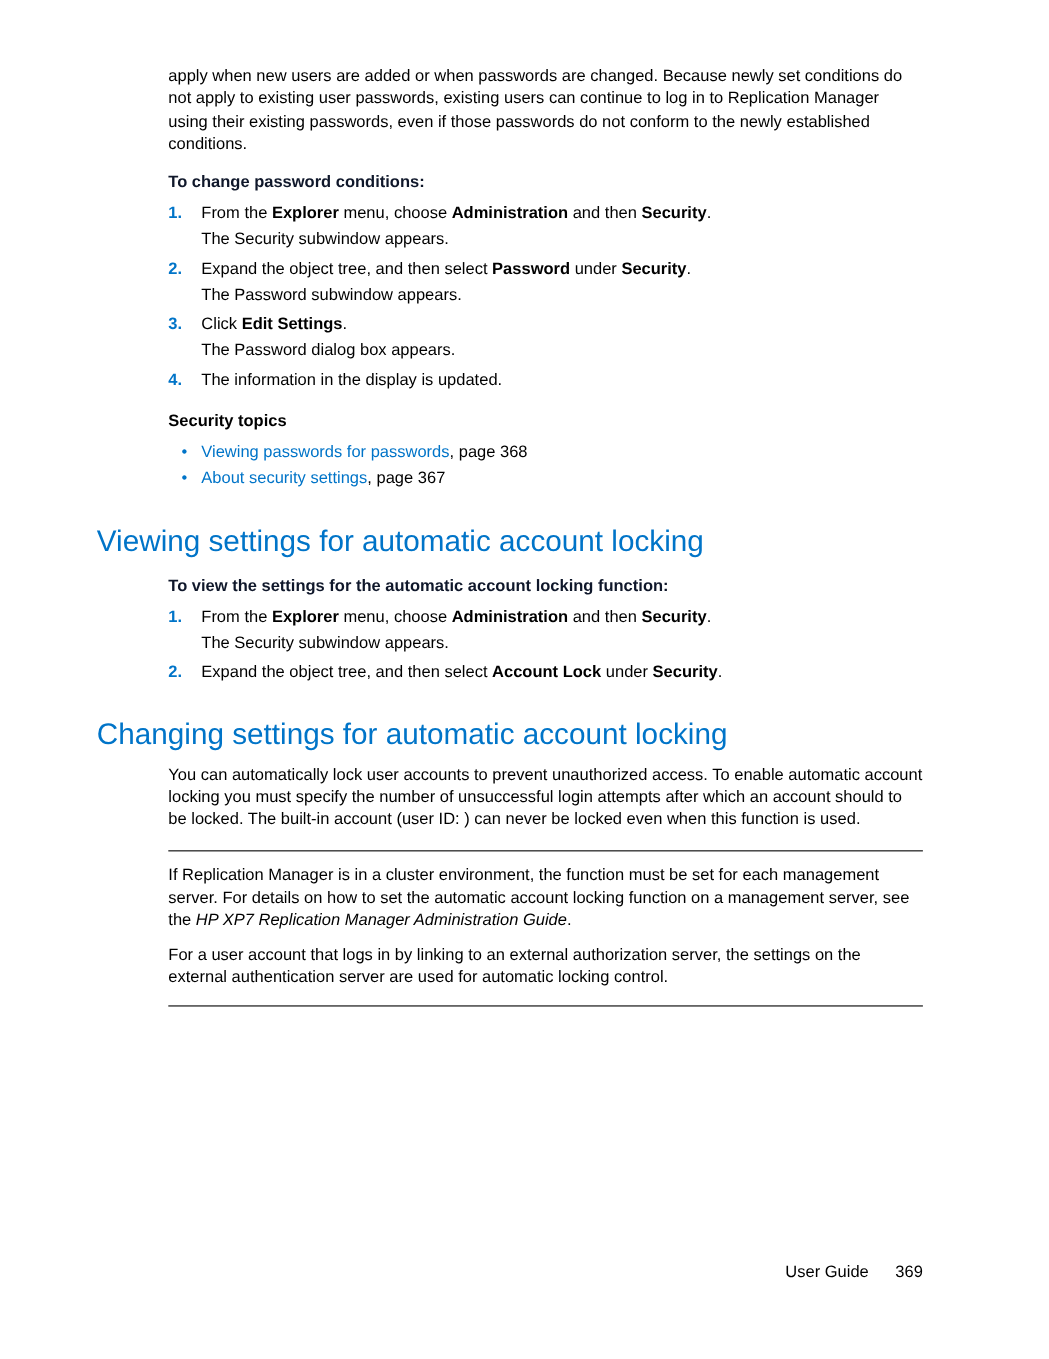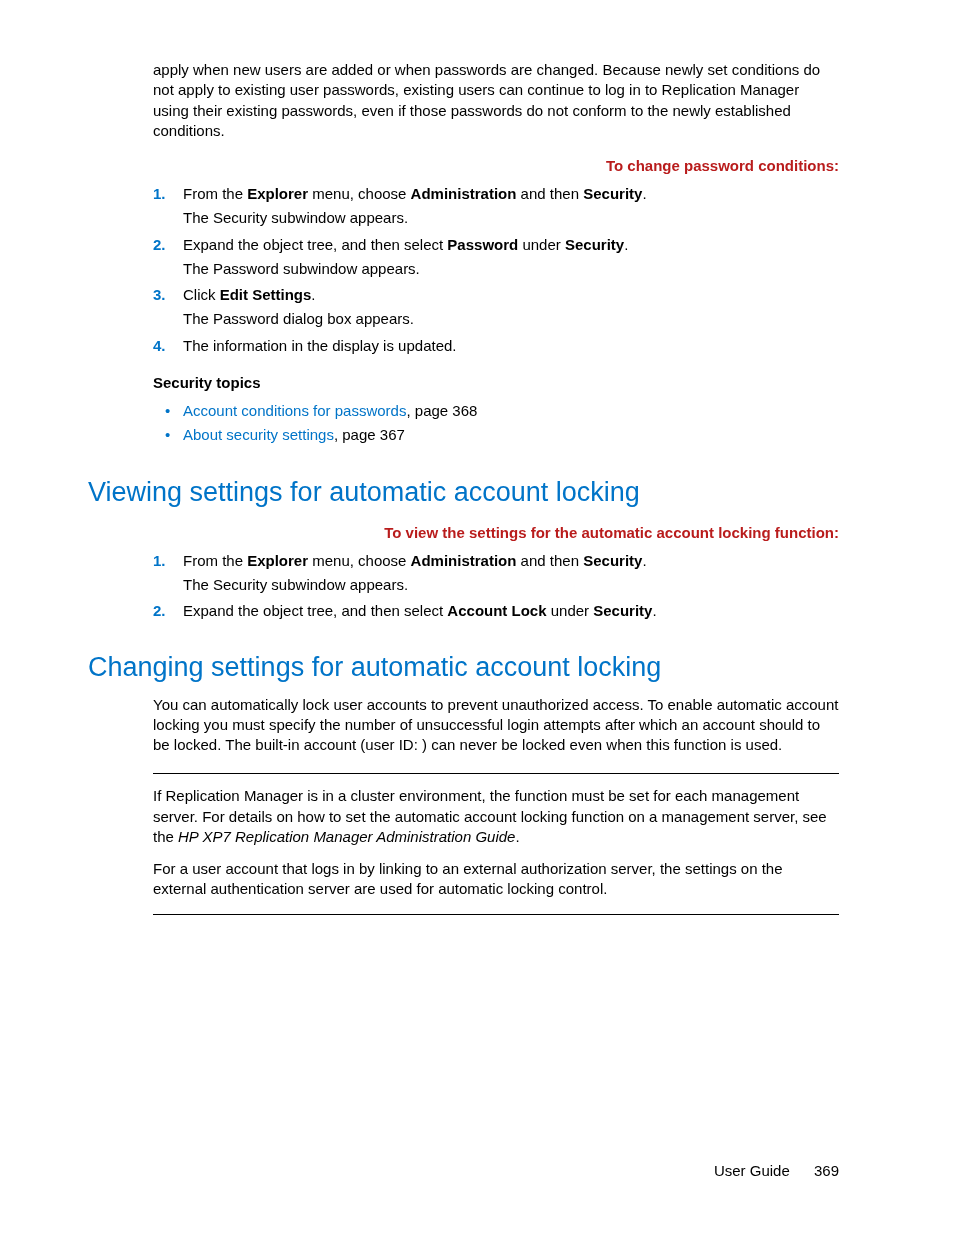--- a/index.html
+++ b/index.html
@@ -19,25 +19,24 @@
   }
   .content-block {
     margin-left: 65px;
   }
   p.body {
     font-size: 15px;
     line-height: 1.35;
     margin: 0 0 8px 0;
   }
   .subhead-blue {
-    color: #b91c1c;
+    color: #0f172a;
     font-weight: bold;
     font-size: 15px;
     margin: 16px 0 10px 0;
-    text-align: right;
   }
   ol.numlist {
     list-style: none;
     padding: 0;
     margin: 0 0 10px 0;
   }
   ol.numlist > li {
     position: relative;
     padding-left: 30px;
     margin-bottom: 4px;
@@ -118,21 +117,21 @@
   .tip-body {
     font-size: 15px;
     line-height: 1.35;
     margin: 0 0 12px 0;
   }
   .italic {
     font-style: italic;
   }
   .footer {
     position: absolute;
-    bottom: 56px;
+    bottom: 70px;
     right: 115px;
     font-size: 15px;
   }
   .footer .pn {
     margin-left: 20px;
   }
   .tip-icon svg {
     width: 18px;
     height: 18px;
     display: block;
@@ -150,21 +149,21 @@
 
     <ol class="numlist">
         <li><span class="num">1.</span><span>From the <span class="bold">Explorer</span> menu, choose <span class="bold">Administration</span> and then <span class="bold">Security</span>.</span><p>The Security subwindow appears.</p></li>
         <li><span class="num">2.</span><span>Expand the object tree, and then select <span class="bold">Password</span> under <span class="bold">Security</span>.</span><p>The Password subwindow appears.</p></li>
         <li><span class="num">3.</span><span>Click <span class="bold">Edit Settings</span>.</span><p>The Password dialog box appears.</p></li>
         <li><span class="num">4.</span><p>The information in the display is updated.</p></li>
       </ol>
 
     <p class="related-hdr">Security topics</p>
     <ul class="bullets">
-        <li><a href="#">Account conditions for passwords</a>, page 368</li>
+        <li><a href="#">Viewing passwords for passwords</a>, page 368</li>
         <li><a href="#">About security settings</a>, page 367</li>
       </ul>
   </div>
 
   <h2 class="section">Viewing settings for automatic account locking</h2>
 
   <div class="content-block">
     <p class="subhead-blue">To view the settings for the automatic account locking function:</p>
     <ol class="numlist">
         <li><span class="num">1.</span><span>From the <span class="bold">Explorer</span> menu, choose <span class="bold">Administration</span> and then <span class="bold">Security</span>.</span><p>The Security subwindow appears.</p></li>

